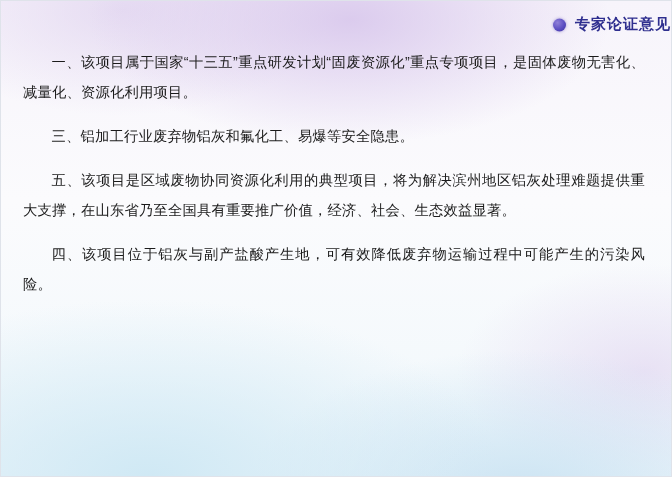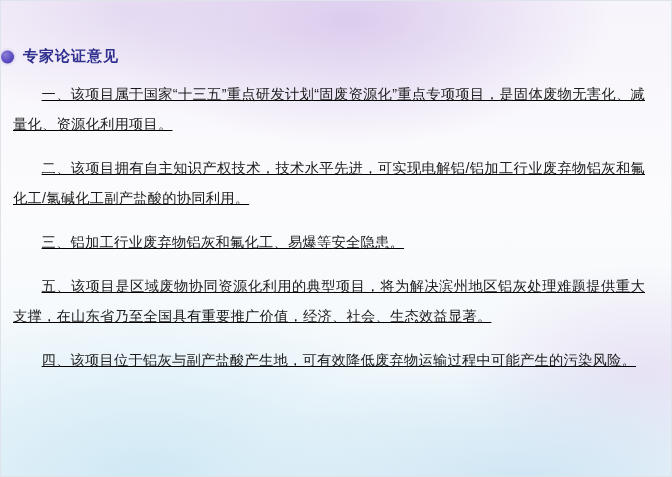--- a/index.html
+++ b/index.html
@@ -24,25 +24,24 @@
       radial-gradient(ellipse 420px 200px at 52% 4%, rgba(214,196,235,0.85) 0%, rgba(214,196,235,0.0) 62%),
       radial-gradient(ellipse 300px 150px at 18% 2%, rgba(226,214,240,0.8) 0%, rgba(226,214,240,0.0) 70%),
       radial-gradient(ellipse 520px 260px at 22% 100%, rgba(206,232,244,0.95) 0%, rgba(206,232,244,0.0) 68%),
       radial-gradient(ellipse 420px 220px at 78% 104%, rgba(200,226,242,0.9) 0%, rgba(200,226,242,0.0) 66%),
       radial-gradient(ellipse 260px 150px at 96% 78%, rgba(222,206,238,0.55) 0%, rgba(222,206,238,0.0) 72%),
       linear-gradient(180deg, #f7f4fb 0%, #fbfbfd 42%, #f4f9fc 78%, #eef6fb 100%);
   }
 
   .title-wrap {
     position: relative;
-    text-align: left;
+    text-align: right;
     padding-top: 14px;
     height: 34px;
     box-sizing: border-box;
-    margin-top: 32px;
   }
 
   .doc-title {
     display: inline-block;
     position: relative;
     font-size: 15px;
     font-weight: bold;
     color: #2f2f8f;
     letter-spacing: 1px;
     padding-left: 22px;
@@ -54,22 +53,21 @@
     top: 50%;
     transform: translateY(-50%);
     width: 13px;
     height: 13px;
     border-radius: 50%;
     background: radial-gradient(circle at 35% 32%, #8f7fd8 0%, #5b4ec2 55%, #3b2f9c 100%);
     box-shadow: 0 0 3px rgba(80,60,180,0.5);
   }
 
   .body-text {
-    padding: 12px 26px 0 12px;
-    text-decoration: underline;
+    padding: 12px 26px 0 22px;
   }
 
   .para {
     font-size: 14.3px;
     line-height: 30px;
     color: #1b1b1b;
     text-align: justify;
     text-justify: inter-ideograph;
     text-indent: 2em;
     margin: 0 0 14px 0;
@@ -87,19 +85,18 @@
 
   <div class="title-wrap">
     <div class="doc-title">
       <span class="title-bullet"></span>
       <span>专家论证意见</span>
     </div>
   </div>
 
   <div class="body-text">
     <p class="para">一、该项目属于国家“十三五”重点研发计划“固废资源化”重点专项项目，是固体废物无害化、减量化、资源化利用项目。</p>
-    <p class="para">二、该项目拥有自主知识产权技术，技术水平先进，可实现电解铝/铝加工行业废弃物铝灰和氟化工/氯碱化工副产盐酸的协同利用。</p>
     <p class="para">三、铝加工行业废弃物铝灰和氟化工、易爆等安全隐患。</p>
     <p class="para">五、该项目是区域废物协同资源化利用的典型项目，将为解决滨州地区铝灰处理难题提供重大支撑，在山东省乃至全国具有重要推广价值，经济、社会、生态效益显著。</p>
     <p class="para">四、该项目位于铝灰与副产盐酸产生地，可有效降低废弃物运输过程中可能产生的污染风险。</p>
   </div>
 
 </div>
 
 </body></html>

